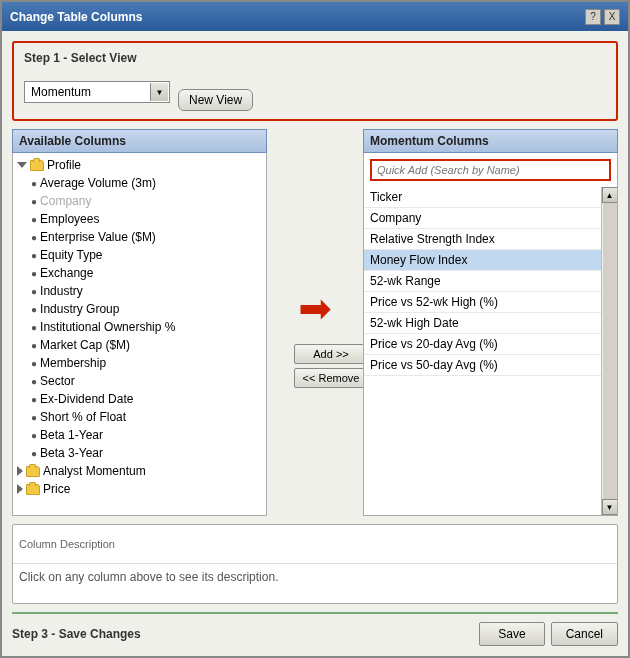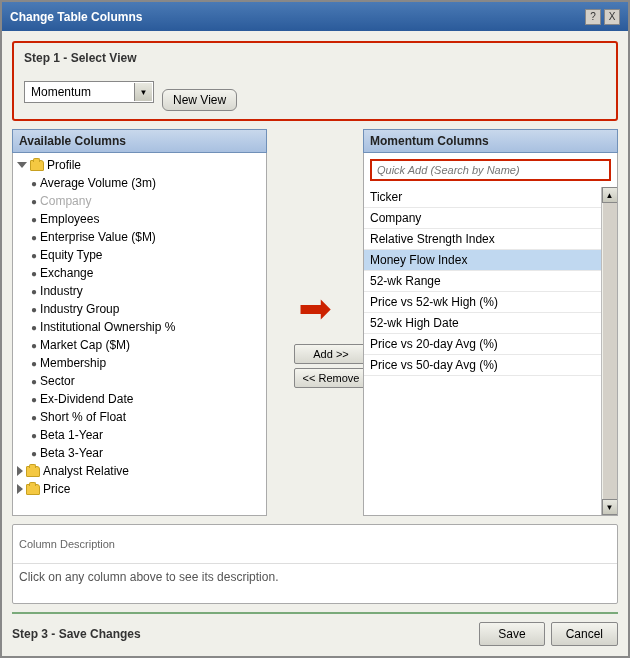--- a/index.html
+++ b/index.html
@@ -79,21 +79,21 @@
       display: inline-flex;
       align-items: center;
     }
     .view-select {
       appearance: none;
       -webkit-appearance: none;
       background: white;
       border: 1px solid #888;
       padding: 3px 20px 3px 6px;
       font-size: 12px;
-      width: 130px;
+      width: 146px;
       cursor: pointer;
     }
     .select-arrow {
       position: absolute;
       right: 2px;
       top: 50%;
       transform: translateY(-50%);
       width: 18px;
       height: 18px;
       background: linear-gradient(to bottom, #e8e8e0, #c8c8bc);
@@ -465,21 +465,21 @@
                 </div>
               <div class="tree-item">
                   <span class="bullet">●</span>
                   <span>Beta 3-Year</span>
                 </div>
             </div>
 
             <div class="tree-folder">
               <span class="expand-triangle"></span>
               <span class="folder-icon"></span>
-              <span>Analyst Relative</span>
+              <span>Analyst Momentum</span>
             </div>
 
             <div class="tree-folder">
               <span class="expand-triangle"></span>
               <span class="folder-icon"></span>
               <span>Price</span>
             </div>
           </div>
         </div>
 

